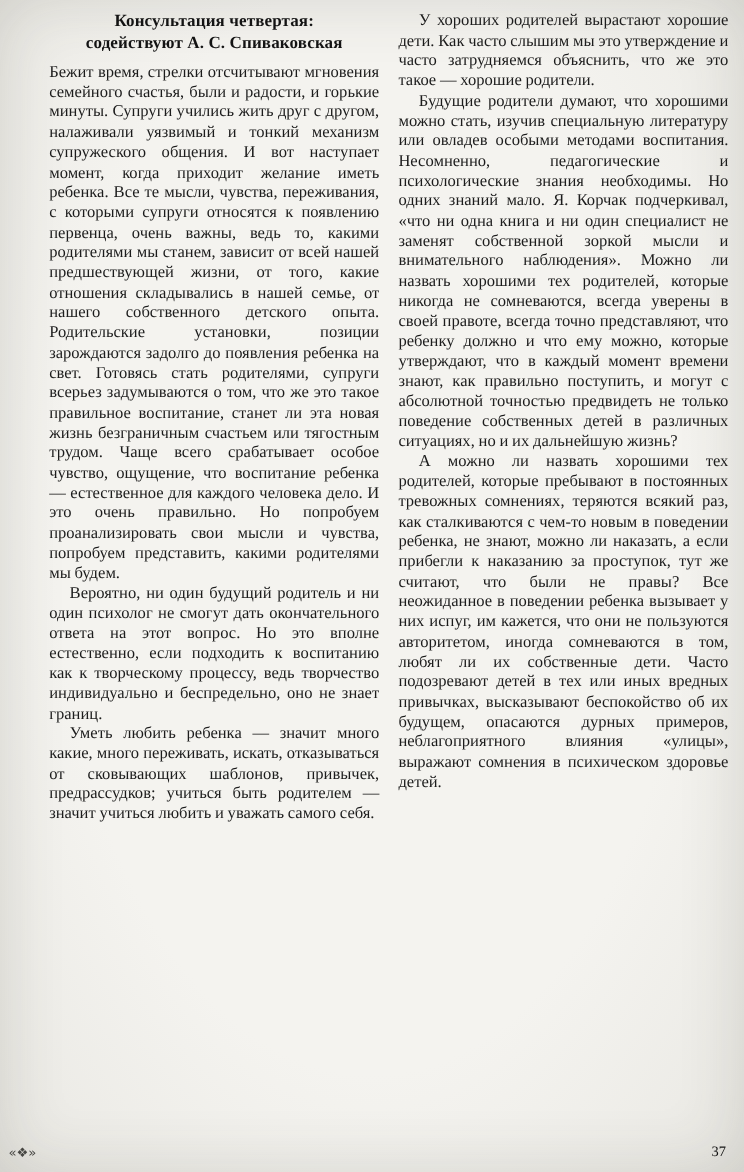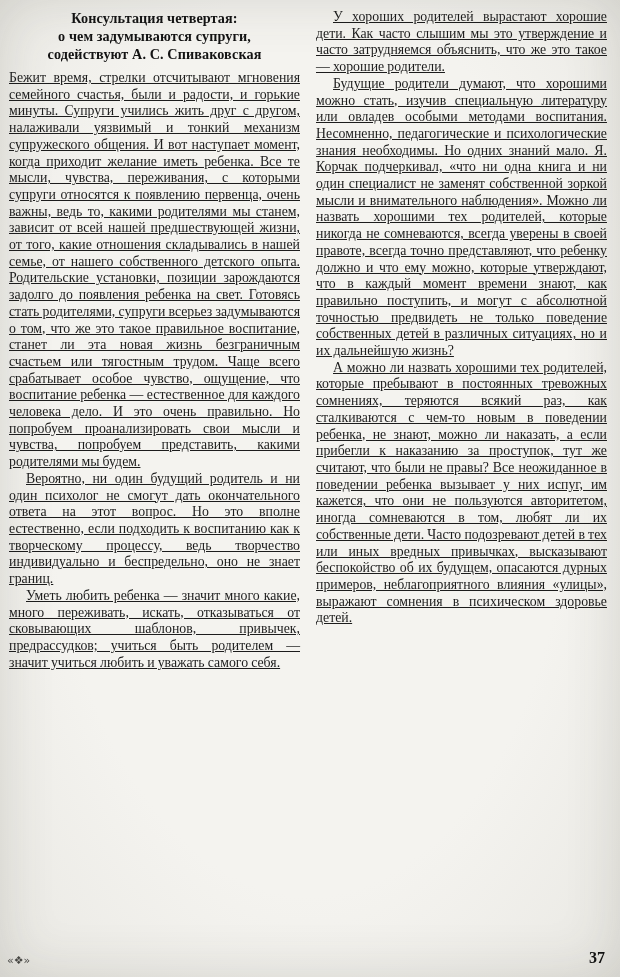--- a/index.html
+++ b/index.html
@@ -10,20 +10,21 @@
     font-family: "Liberation Serif", "DejaVu Serif", serif;
   }
   .page {
     width: 620px; height: 977px;
     position: relative;
     overflow: hidden;
     background: #f1f0ec;
     background: radial-gradient(ellipse at 50% 45%, #f4f3ef 60%, #e9e8e3 100%);
     box-shadow: inset 0 0 55px rgba(60,60,52,0.16);
     color: #1a1a1a;
+    padding-left: 32px;
   }
   .columns {
     display: flex;
     gap: 16px;
     padding: 9px 13px 0 9px;
   }
   .col { width: 291px; }
   .heading {
     font-weight: bold;
     text-align: center;
@@ -35,53 +36,51 @@
   }
   .para {
     margin: 0;
     font-size: 13.8px;
     line-height: 16.7px;
     text-align: justify;
     hyphens: auto;
     -webkit-hyphens: auto;
     word-spacing: -0.3px;
     color: #1c1c1c;
-    text-decoration: underline;
   }
   .ind { text-indent: 17px; }
   .footer {
     position: absolute;
     left: 0; right: 0; bottom: 10px;
     padding: 0 15px 0 7px;
     display: flex;
     justify-content: space-between;
     align-items: flex-end;
   }
   .ornament {
     font-size: 11px;
     color: #2d2d2a;
     opacity: 0.85;
     font-family: "DejaVu Sans", sans-serif;
   }
   .page-number {
-    font-weight: bold;
-    font-size: 16px;
+    font-weight: normal;
+    font-size: 12px;
     color: #121212;
   }
 </style>
 </head>
 <body>
 
 <div class="page">
   <div class="columns">
 
     <div class="col">
       <div class="heading">
         <div>Консультация четвертая:</div>
-        <div>о чем задумываются супруги,</div>
         <div>содействуют А. С. Спиваковская</div>
       </div>
       <p class="para">Бежит время, стрелки отсчитывают мгновения семейного счастья, были и радости, и горькие минуты. Супруги учились жить друг с другом, налаживали уязвимый и тонкий механизм супружеского общения. И вот наступает момент, когда приходит желание иметь ребенка. Все те мысли, чувства, переживания, с которыми супруги относятся к появлению первенца, очень важны, ведь то, какими родителями мы станем, зависит от всей нашей предшествующей жизни, от того, какие отношения складывались в нашей семье, от нашего собственного детского опыта. Родительские установки, позиции зарождаются задолго до появления ребенка на свет. Готовясь стать родителями, супруги всерьез задумываются о том, что же это такое правильное воспитание, станет ли эта новая жизнь безграничным счастьем или тягостным трудом. Чаще всего срабатывает особое чувство, ощущение, что воспитание ребенка — естественное для каждого человека дело. И это очень правильно. Но попробуем проанализировать свои мысли и чувства, попробуем представить, какими родителями мы будем.</p>
       <p class="para ind">Вероятно, ни один будущий родитель и ни один психолог не смогут дать окончательного ответа на этот вопрос. Но это вполне естественно, если подходить к воспитанию как к творческому процессу, ведь творчество индивидуально и беспредельно, оно не знает границ.</p>
       <p class="para ind">Уметь любить ребенка — значит много какие, много переживать, искать, отказываться от сковывающих шаблонов, привычек, предрассудков; учиться быть родителем — значит учиться любить и уважать самого себя.</p>
     </div>
 
     <div class="col">
       <p class="para ind">У хороших родителей вырастают хорошие дети. Как часто слышим мы это утверждение и часто затрудняемся объяснить, что же это такое — хорошие родители.</p>
       <p class="para ind">Будущие родители думают, что хорошими можно стать, изучив специальную литературу или овладев особыми методами воспитания. Несомненно, педагогические и психологические знания необходимы. Но одних знаний мало. Я. Корчак подчеркивал, «что ни одна книга и ни один специалист не заменят собственной зоркой мысли и внимательного наблюдения». Можно ли назвать хорошими тех родителей, которые никогда не сомневаются, всегда уверены в своей правоте, всегда точно представляют, что ребенку должно и что ему можно, которые утверждают, что в каждый момент времени знают, как правильно поступить, и могут с абсолютной точностью предвидеть не только поведение собственных детей в различных ситуациях, но и их дальнейшую жизнь?</p>

